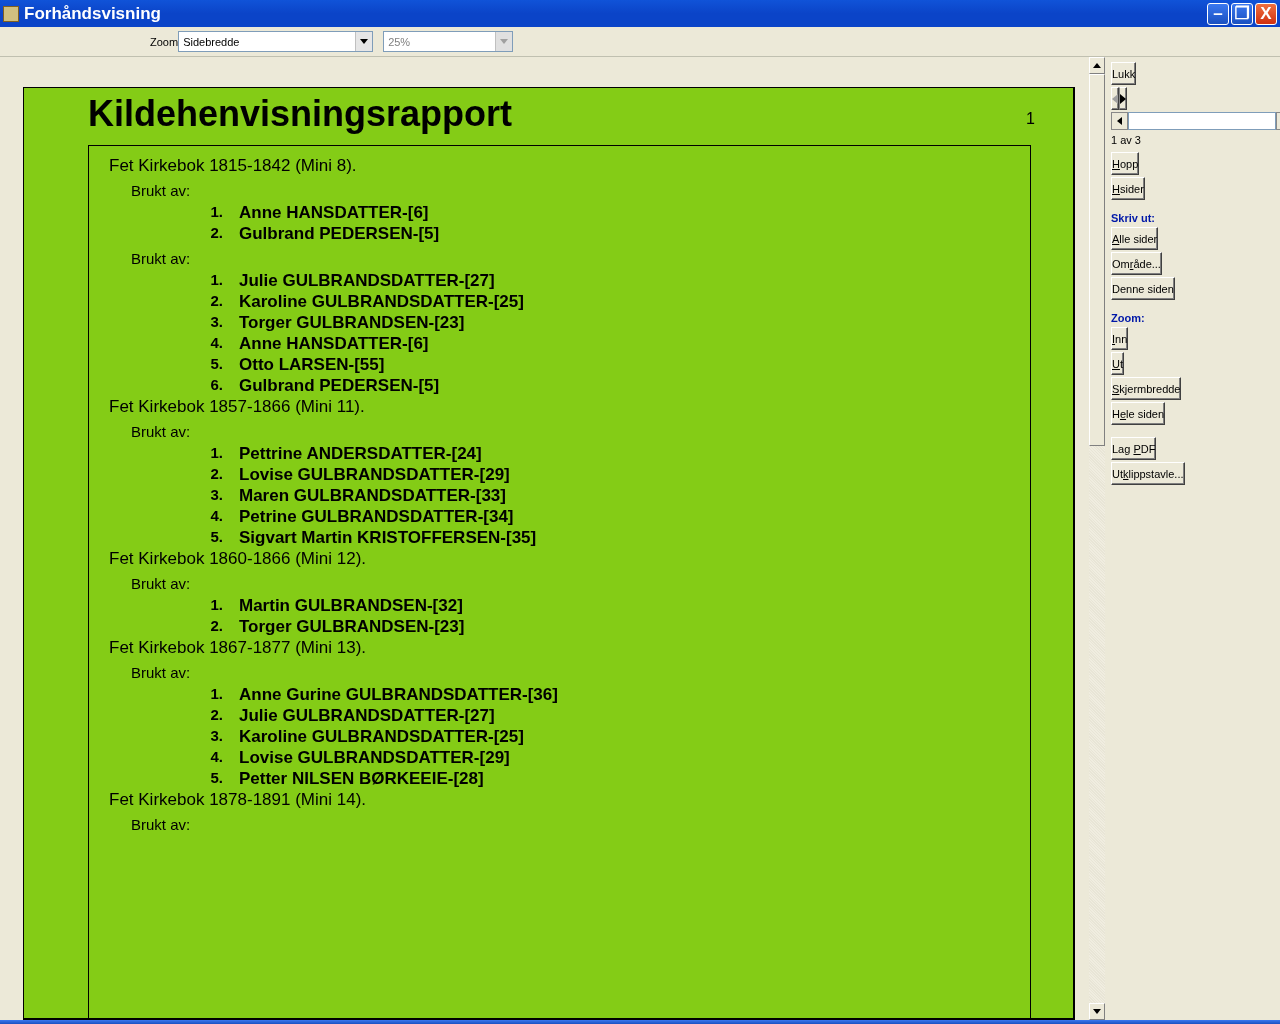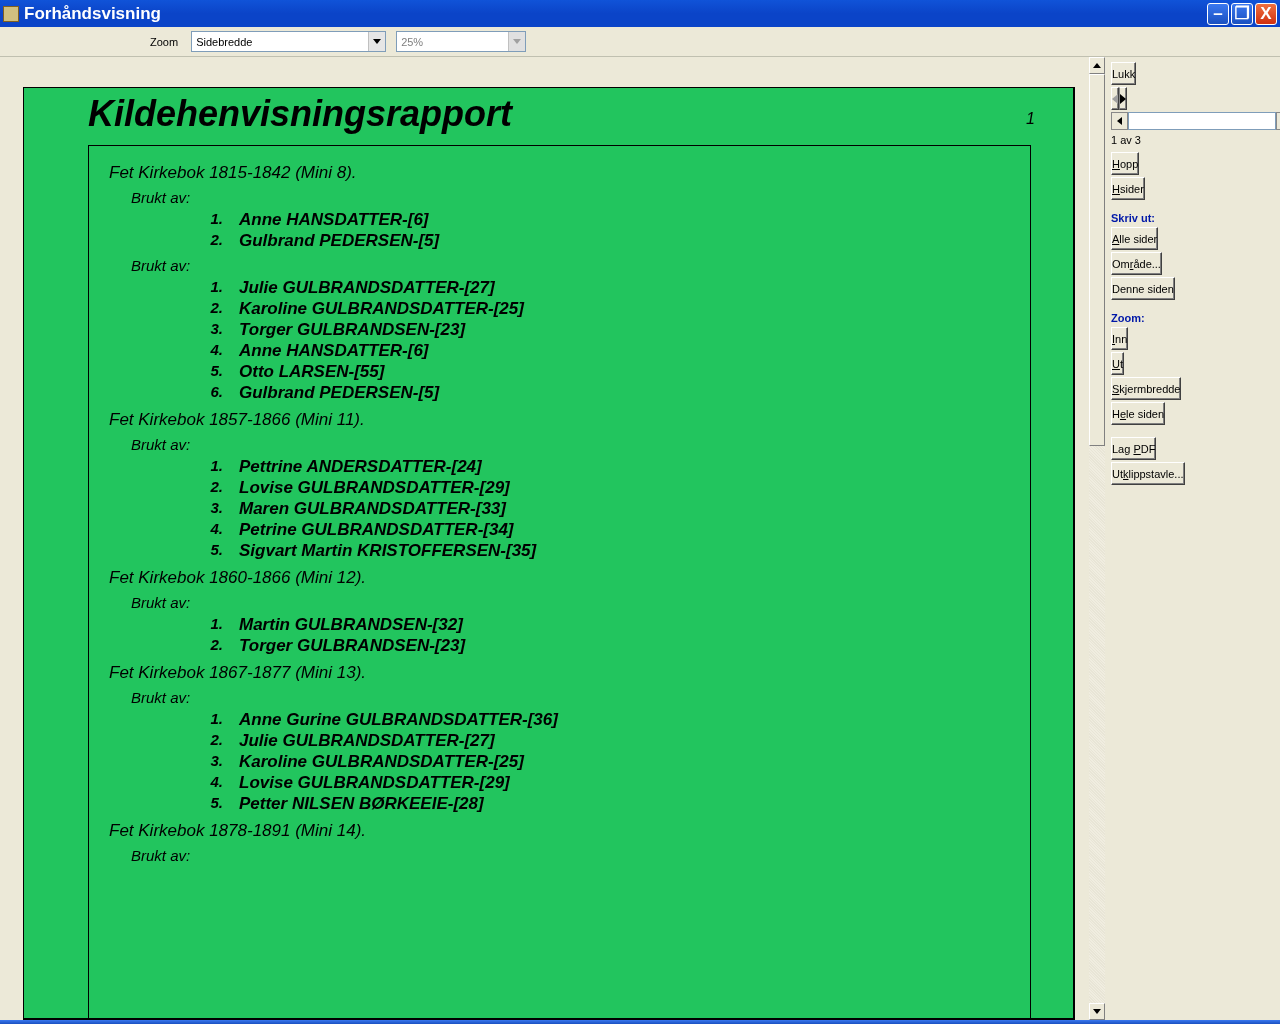--- a/index.html
+++ b/index.html
@@ -6,21 +6,21 @@
   body { margin:0; font-family: Tahoma, Arial, sans-serif; font-size:11px; background:#ece9d8; overflow:hidden; width:1280px; height:1024px; }
   .titlebar { background: linear-gradient(to bottom,#1053d8 0%,#0b44c8 50%,#0b44c8 100%); height:27px; display:flex; align-items:center; padding:0 3px; color:#fff; font-size:17px; }
   .titlebar .icon { width:16px; height:16px; background:#d0c080; margin-right:5px; border:1px solid #806020;}
   .titlebar .title { font-weight:bold; }
   .titlebar .spacer { flex:1; }
   .wbtn { width:22px; height:22px; margin-left:2px; border:1px solid #fff; border-radius:3px; display:flex; align-items:center; justify-content:center; font-weight:bold; font-family:Arial; }
   .wmin,.wmax { background:linear-gradient(to bottom,#3a78f0,#1a50c0); color:#fff; }
   .wclose { background:linear-gradient(to bottom,#f07040,#d03010); color:#fff; }
 
   .toolbar { height:30px; display:flex; align-items:center; padding-left:150px; border-bottom:1px solid #c0c0b0; background:#ece9d8;}
-  .toolbar label { margin-right:13px; }
+  .toolbar label { margin-right:0; }
   .combo { height:21px; background:#fff; border:1px solid #7f9db9; display:flex; align-items:center; font-size:11px; }
   .combo .txt { flex:1; padding:0 4px; }
   .combo .arrow { width:17px; height:100%; background:#e6e6e6; border-left:1px solid #c0c0c0; display:flex; align-items:center; justify-content:center; }
   .combo.c1 { width:195px; margin-right:10px;}
   .combo.c2 { width:130px; color:#808080;}
   .combo.c2 .arrow { background:#e0e0e0;}
   .tri { width:0;height:0;border-left:4px solid transparent;border-right:4px solid transparent;border-top:5px solid #000; }
   .combo.c2 .tri { border-top-color:#a0a0a0;}
 
   .main { position:absolute; top:57px; left:0; bottom:4px; right:0; display:flex; }
@@ -43,25 +43,25 @@
   .ab .larr2 { width:0;height:0;border-top:4px solid transparent;border-bottom:4px solid transparent;border-right:5px solid #000;}
   .ab .rarr2 { width:0;height:0;border-top:4px solid transparent;border-bottom:4px solid transparent;border-left:5px solid #000;}
 
   .vscroll { width:17px; background:#e8e5d6; border-left:1px solid #ece9d8; display:flex; flex-direction:column;}
   .sbtn { height:17px; background:#ece9d8; border:1px solid #fff; border-right-color:#808080; border-bottom-color:#808080; display:flex;align-items:center;justify-content:center;}
   .strack { flex:1; background:repeating-linear-gradient(45deg,#e8e5d6,#e8e5d6 1px,#f0ede0 1px,#f0ede0 2px); position:relative;}
   .sthumb { position:absolute; left:0; right:0; top:0; height:40%; background:#ece9d8; border:1px solid #fff; border-right-color:#808080; border-bottom-color:#808080;}
   .sbtn .u1 { width:0;height:0;border-left:4px solid transparent;border-right:4px solid transparent;border-bottom:5px solid #000;}
   .sbtn .d1 { width:0;height:0;border-left:4px solid transparent;border-right:4px solid transparent;border-top:5px solid #000;}
 
-  .page { background:#22c55e; border:2px solid #000; border-top-width:1px; border-left-width:1px; width:1052px; height:100%; padding:5px 22px 0 0; position:relative; overflow:hidden;font-style:italic;}
+  .page { background:#84cc16; border:2px solid #000; border-top-width:1px; border-left-width:1px; width:1052px; height:100%; padding:5px 22px 0 0; position:relative; overflow:hidden;}
   .report-title { font-family: Arial, sans-serif; font-size:36px; font-weight:bold; margin:0 0 10px 64px; }
   .pagenum { position:absolute; top:22px; right:38px; font-family:Arial; font-size:16px;}
   .report-box { border:1px solid #000; margin:0 20px 0 64px; padding:10px 20px 30px 20px; height:900px;}
-  .src { font-family:Arial; font-size:17px; margin:7px 0 6px 0;}
+  .src { font-family:Arial; font-size:17px; margin:0 0 6px 0;}
   .usedby { font-family:Arial; font-size:15px; margin:6px 0 4px 22px;}
   .entry { font-family:Arial; font-size:17px; font-weight:bold; margin:1px 0 1px 80px; display:flex;}
   .entry .n { width:34px; text-align:right; margin-right:16px; font-weight:bold; font-size:15px;}
 
   .taskbar { position:absolute; left:0; right:0; bottom:0; height:4px; background:linear-gradient(to bottom,#3a78f0,#1a50c0);}
 </style>
 </head>
 <body>
 
 <div class="titlebar">

